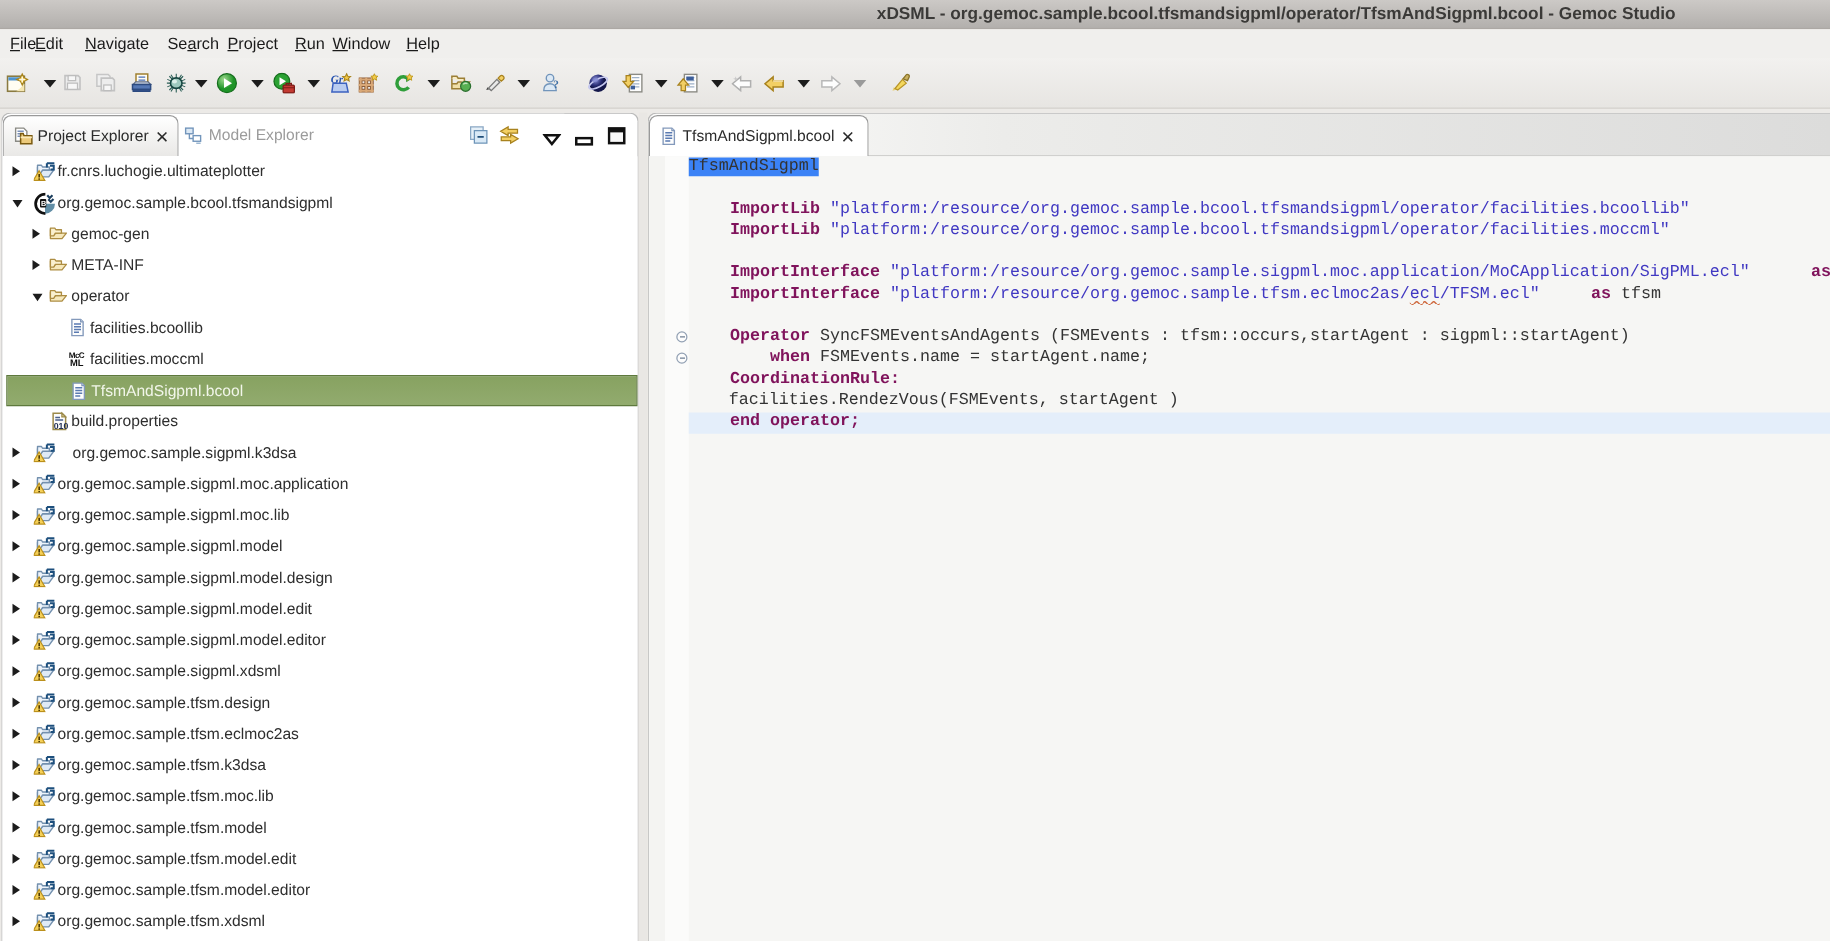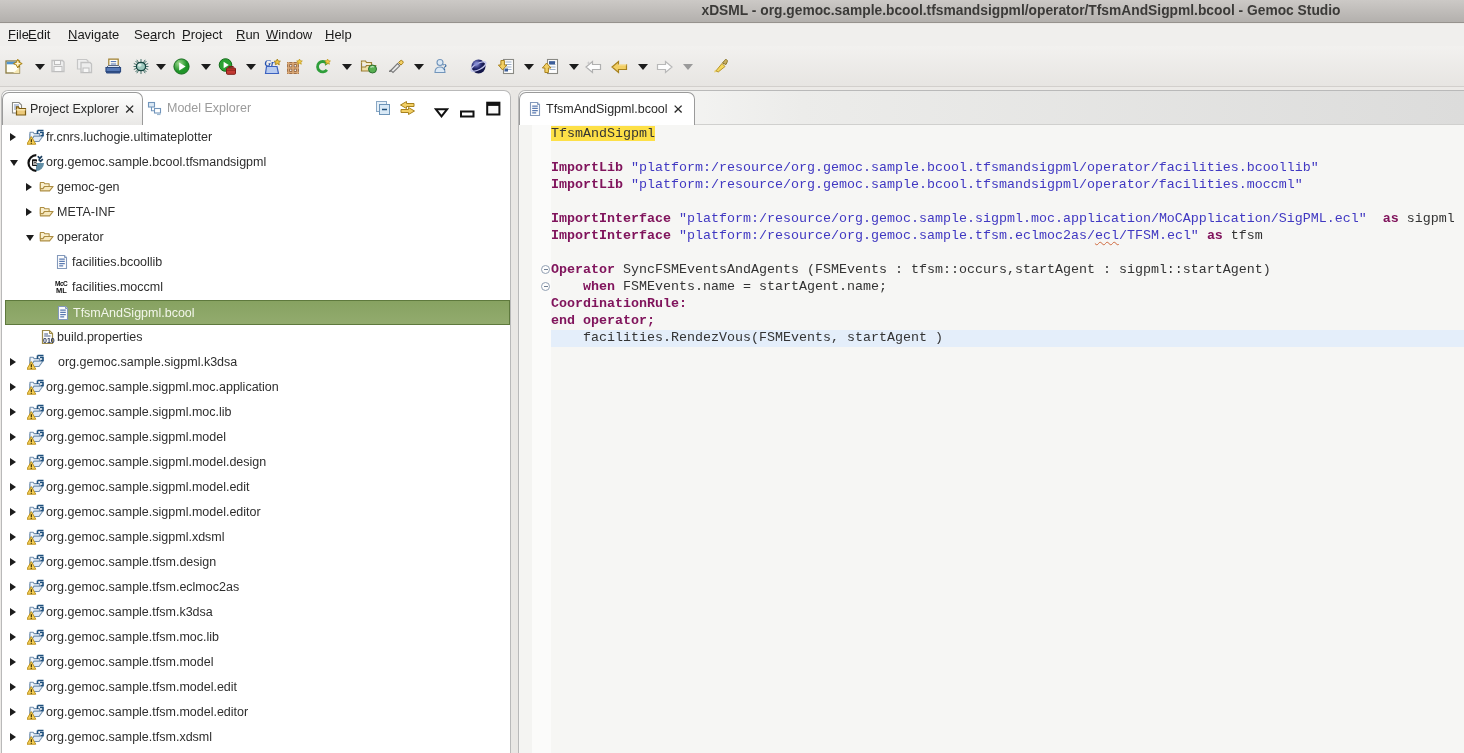--- a/index.html
+++ b/index.html
@@ -46,28 +46,28 @@
 .ticon { position:absolute; top:4px; }
 .tlabel { position:absolute; top:4px; line-height:17px; }
 .trow.sel { background:linear-gradient(#87a261,#92ab6e); border:1px solid #5e793d;
   margin-left:3px; width:505px; }
 
 #ruler1 { position:absolute; left:1px; top:34px; width:12px; height:628px; background:#f4f4f2; }
 #ruler2 { position:absolute; left:13px; top:34px; width:19px; height:628px; background:#fbfbfa; }
 #code { position:absolute; left:32px; top:34px; width:913px; height:628px;
   font-family:"Liberation Mono", monospace; font-size:13.333px; line-height:17px; color:#333; }
 #code .ln { height:17px; white-space:pre; }
-.kw { color:#80145c; font-weight:bold; }
+.kw { color:#80145c; font-weight:bold;margin-left:33px; }
 .str { color:#4038c2; }
 #curline { position:absolute; left:32px; top:239px; width:913px; height:17px; background:#e4eefa; }
 .fold { position:absolute; left:22px; width:9px; height:9px; border:1px solid #92a0b3;
   border-radius:50%; background:#fdfdfd; }
 .fold:after { content:""; position:absolute; left:1.5px; top:3px; width:4px; height:1px; background:#6f7f93; }
 .sq { text-decoration:underline wavy #cf6a3f 1px; text-underline-offset:2px; text-decoration-skip-ink:none; }
-.occ { background:#fde047; }
+.occ { background:#3b82f6; }
 </style>
 </head>
 <body>
 <div id="titlebar">
     <div id="titletext">xDSML - org.gemoc.sample.bcool.tfsmandsigpml/operator/TfsmAndSigpml.bcool - Gemoc Studio</div>
   </div>
 <div id="menubar">
 <span style="left:8px"><u>F</u>ile</span>
 <span style="left:28px"><u>E</u>dit</span>
 <span style="left:68px"><u>N</u>avigate</span>
@@ -556,16 +556,16 @@
 <div class="ln"></div>
 <div class="ln"><span class="kw">ImportLib</span> <span class="str">"platform:/resource/org.gemoc.sample.bcool.tfsmandsigpml/operator/facilities.bcoollib"</span></div>
 <div class="ln"><span class="kw">ImportLib</span> <span class="str">"platform:/resource/org.gemoc.sample.bcool.tfsmandsigpml/operator/facilities.moccml"</span></div>
 <div class="ln"></div>
 <div class="ln"><span class="kw">ImportInterface</span> <span class="str">"platform:/resource/org.gemoc.sample.sigpml.moc.application/MoCApplication/SigPML.ecl"</span>  <span class="kw">as</span> sigpml</div>
 <div class="ln"><span class="kw">ImportInterface</span> <span class="str">"platform:/resource/org.gemoc.sample.tfsm.eclmoc2as/<span class="sq">ecl</span>/TFSM.ecl"</span> <span class="kw">as</span> tfsm</div>
 <div class="ln"></div>
 <div class="ln"><span class="kw">Operator</span> SyncFSMEventsAndAgents (FSMEvents : tfsm::occurs,startAgent : sigpml::startAgent)</div>
 <div class="ln">    <span class="kw">when</span> FSMEvents.name = startAgent.name;</div>
 <div class="ln"><span class="kw">CoordinationRule:</span></div>
+<div class="ln">    facilities.RendezVous(FSMEvents, startAgent )</div>
 <div class="ln"><span class="kw">end operator;</span></div>
-<div class="ln">    facilities.RendezVous(FSMEvents, startAgent )</div>
     </div>
 </div>
 
 </body></html>

